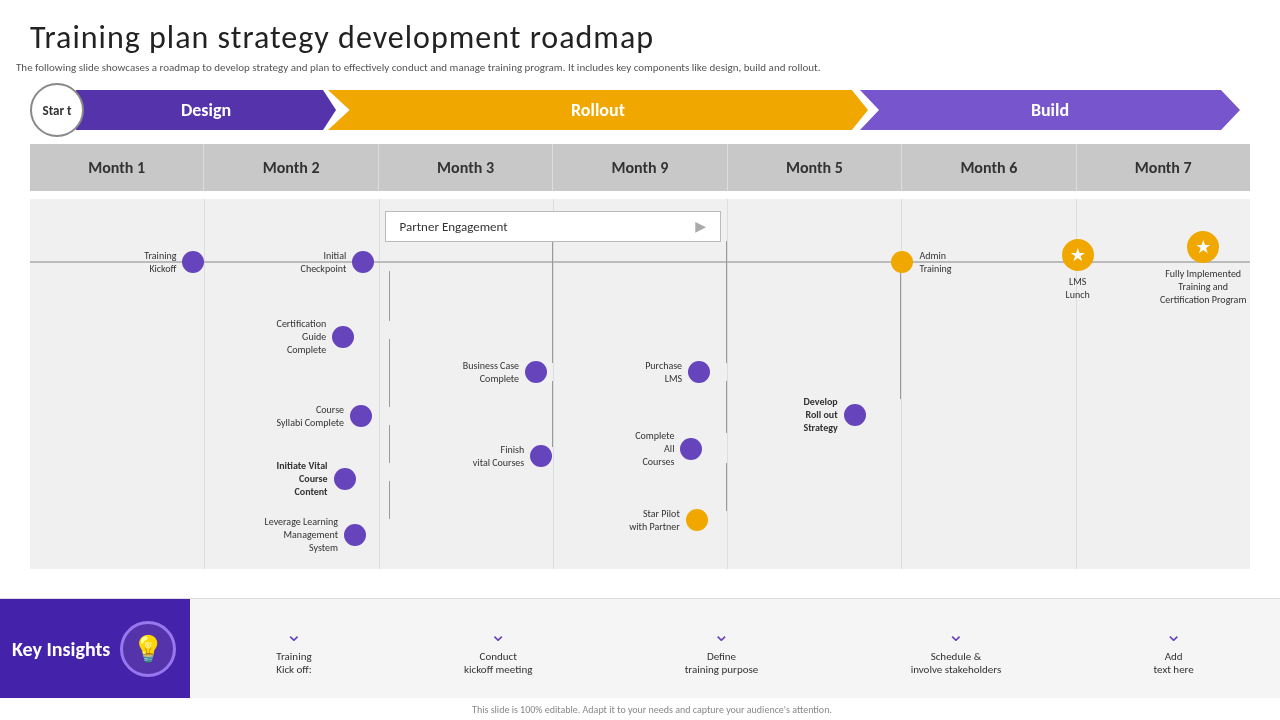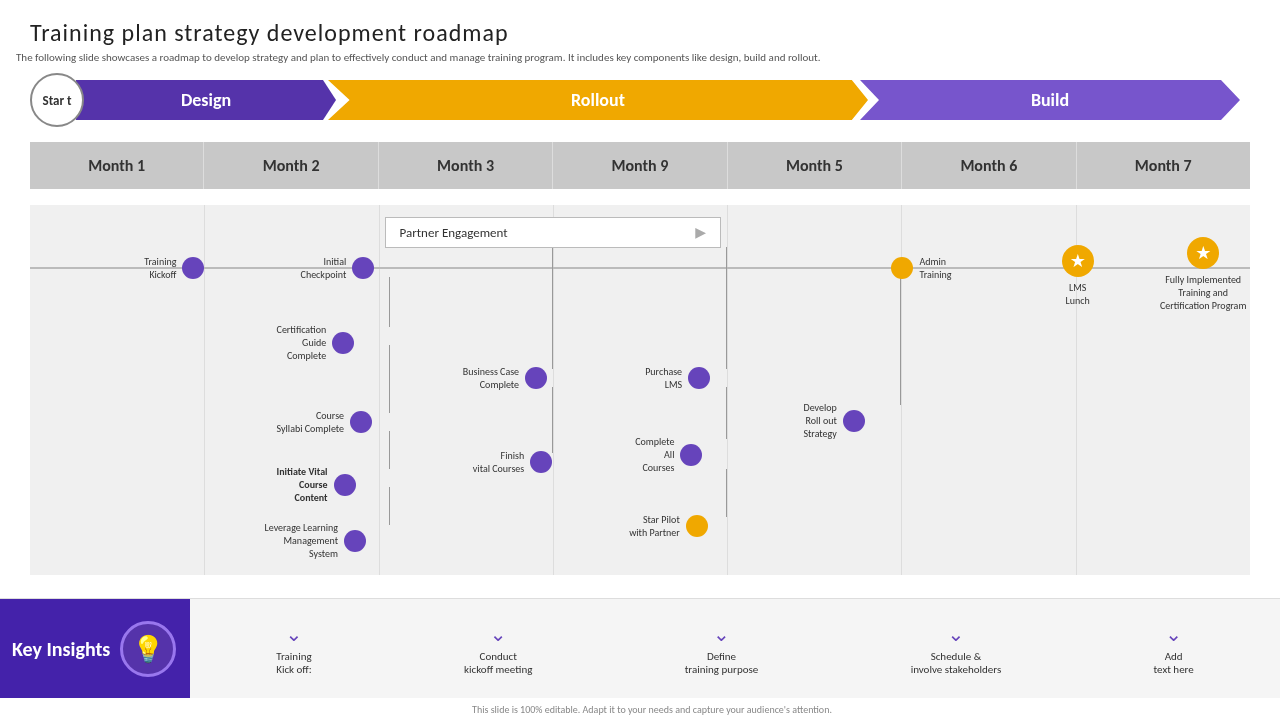--- a/index.html
+++ b/index.html
@@ -1,32 +1,32 @@
 <!DOCTYPE html>
 <html><head>
   <meta charset="utf-8">
   <style>
     * { box-sizing: border-box; margin: 0; padding: 0; }
     body { font-family: 'Calibri', Arial, sans-serif; background: #fff; width: 1280px; height: 720px; overflow: hidden; position: relative; }
 
     .slide { width: 1280px; height: 720px; background: #fff; position: relative; }
 
-    .title { font-size: 24px; color: #222; font-weight: 300; padding: 18px 30px 4px 30px; letter-spacing: 1px; }
+    .title { font-size: 32px; color: #222; font-weight: 300; padding: 18px 30px 4px 30px; letter-spacing: 1px; }
     .subtitle { font-size: 11px; color: #555; padding: 0 30px 10px 16px; }
 
     
     .phase-banner { display: flex; align-items: center; padding: 0 30px; margin-bottom: 0; height: 52px; }
     .start-circle { width: 54px; height: 54px; border-radius: 50%; border: 2px solid #888; display: flex; align-items: center; justify-content: center; font-size: 13px; font-weight: bold; color: #333; background: #fff; z-index: 2; flex-shrink: 0; }
     .phase-arrow { height: 40px; display: flex; align-items: center; justify-content: center; font-size: 18px; font-weight: bold; color: #fff; position: relative; margin-left: -8px; }
     .phase-design { background: #5533aa; width: 260px; clip-path: polygon(0 0, 95% 0, 100% 50%, 95% 100%, 0 100%); }
     .phase-build { background: #7755cc; width: 380px; clip-path: polygon(0 0, 95% 0, 100% 50%, 95% 100%, 0 100%, 5% 50%); }
     .phase-rollout { background: #f0a800; width: 540px; clip-path: polygon(0 0, 97% 0, 100% 50%, 97% 100%, 0 100%, 4% 50%); }
 
     
-    .months-bar { display: flex; margin: 16px 30px; background: #f0f0f0; }
+    .months-bar { display: flex; margin: 8px 30px; background: #f0f0f0; }
     .month-col { flex: 1; text-align: center; padding: 14px 4px; font-size: 16px; font-weight: bold; color: #333; border-right: 1px solid #ddd; background: #c8c8c8; }
     .month-col:last-child { border-right: none; }
   </style>
 </head>
 <body>
 
 <div class="slide">
 
   <div class="title">Training plan strategy development roadmap</div>
   <div class="subtitle">The following slide showcases a roadmap to develop strategy and plan to effectively conduct and manage training program. It includes key components like design, build and rollout.</div>
@@ -126,21 +126,21 @@
       <span style="font-size: 10px; color: #333; text-align: right; line-height: 1.3; margin-right: 6px;">Star Pilot<br>with Partner</span>
       <div style="width: 22px; height: 22px; border-radius: 50%; background: #f0a800; flex-shrink: 0;"></div>
     </div>
 
     <div style="position: absolute; top: 50px; left: calc(5/7*100% - 10px); display: flex; align-items: center; z-index: 3;">
       <div style="width: 22px; height: 22px; border-radius: 50%; background: #f0a800; flex-shrink: 0;"></div>
       <span style="font-size: 10px; color: #333; text-align: left; line-height: 1.3; margin-left: 6px;">Admin<br>Training</span>
     </div>
     <div style="position: absolute; top: 72px; left: calc(5/7*100% - 1px); width: 1px; height: 128px; background: #999; z-index: 2;"></div>
 
-    <div style="position: absolute; top: 196px; left: calc(5/7*100% - 98px); display: flex; align-items: center; z-index: 3;">
+    <div style="position: absolute; top: 196px; left: calc(5/7*100% - 98px); display: flex; align-items: center; z-index: 3; font-weight: bold;">
       <span style="font-size: 10px; color: #333; text-align: right; line-height: 1.3; margin-right: 6px;">Develop<br>Roll out<br>Strategy</span>
       <div style="width: 22px; height: 22px; border-radius: 50%; background: #6644bb; flex-shrink: 0;"></div>
     </div>
 
     <div style="position: absolute; top: 40px; left: calc(6/7*100% - 14px); display: flex; flex-direction: column; align-items: center; z-index: 3;">
       <div style="width: 32px; height: 32px; border-radius: 50%; background: #f0a800; display: flex; align-items: center; justify-content: center; font-size: 18px; color: #fff;">★</div>
       <span style="font-size: 10px; color: #333; text-align: center; line-height: 1.3; margin-top: 4px;">LMS<br>Lunch</span>
     </div>
 
     <div style="position: absolute; top: 32px; left: calc(7/7*100% - 90px); display: flex; flex-direction: column; align-items: center; z-index: 3;">

